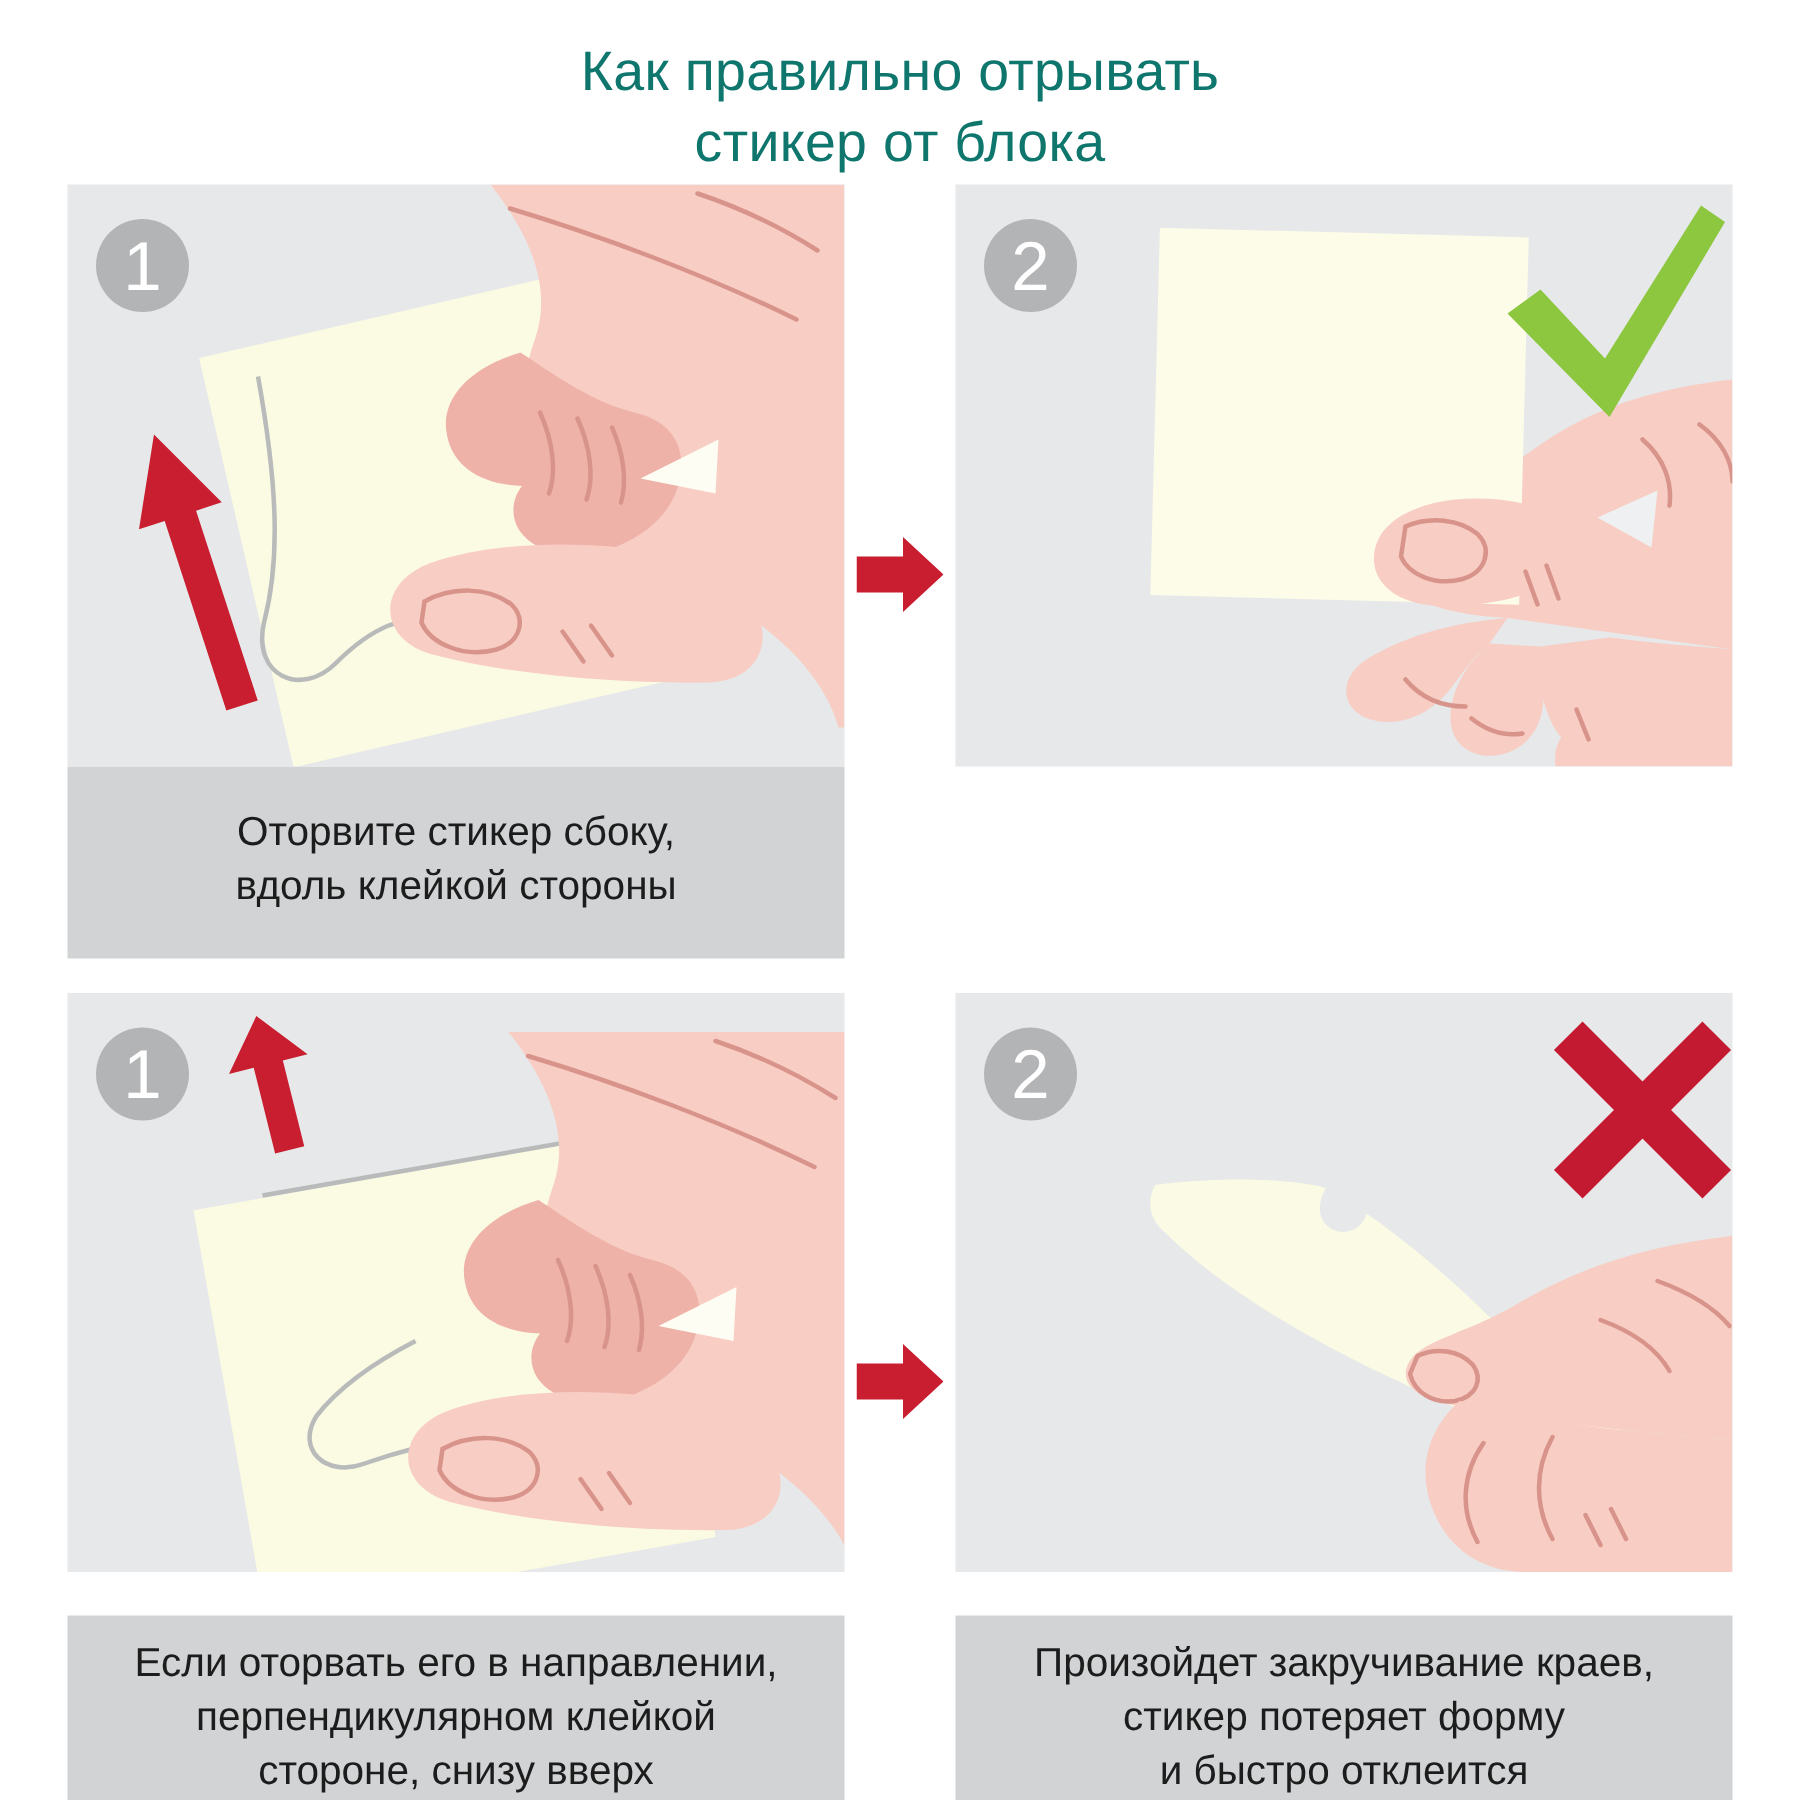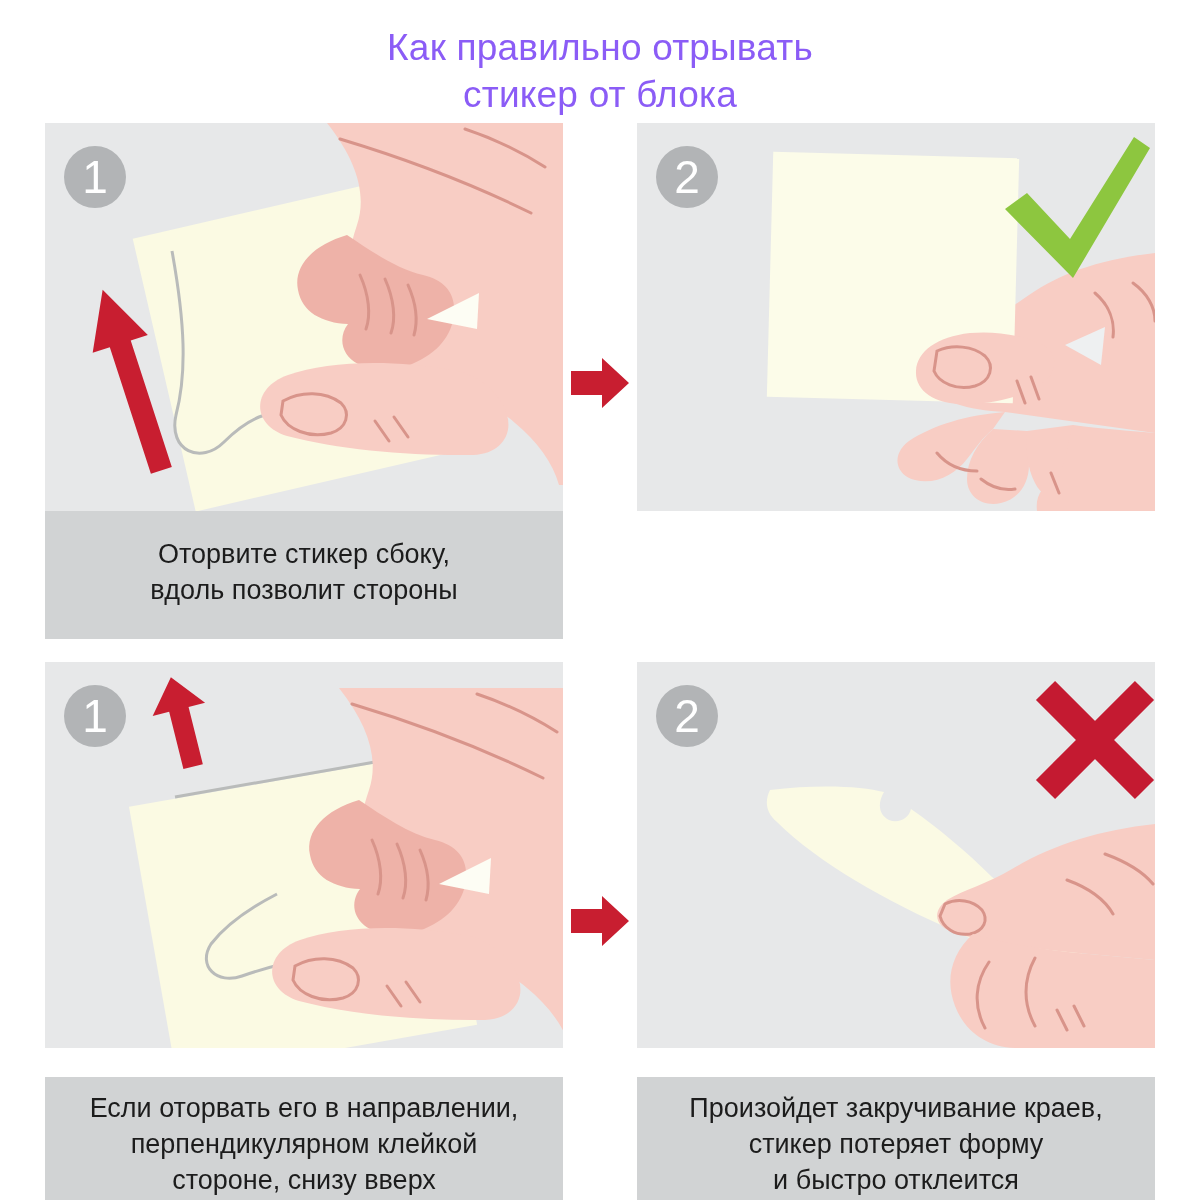--- a/index.html
+++ b/index.html
@@ -2,21 +2,21 @@
 <html><head>
 <meta charset="utf-8">
 <style>
   html,body{margin:0;padding:0;background:#ffffff;}
   .page{
     position:relative;width:1200px;height:1200px;background:#ffffff;
     font-family:"Liberation Sans", sans-serif;overflow:hidden;
   }
   .title{
     position:absolute;left:0;top:24px;width:1200px;
-    text-align:center;font-size:37px;line-height:1.28;color:#8b5cf6;
+    text-align:center;font-size:37px;line-height:1.28;color:#0f766e;
     white-space:pre-line;letter-spacing:0.2px;
   }
   .panel{position:absolute;width:518px;}
   .panel .art-area{position:relative;width:518px;background:#e7e8e9;overflow:hidden;}
   .panel .art{display:block;width:518px;height:100%;}
   .row-top .art-area{height:388px;}
   .row-bot .art-area{height:386px;}
   .caption{
     width:518px;background:#d1d3d4;display:flex;align-items:center;justify-content:center;
     text-align:center;font-size:27px;line-height:1.33;color:#1c1c1c;white-space:pre-line;
@@ -61,21 +61,21 @@
           <path d="M408,247 C345,236 283,238 243,252 C206,265 206,302 242,313 C295,327 367,333 428,332 C455,331 468,312 462,292 C456,272 436,252 408,247 Z" fill="#f8cdc4"></path>
           <path d="M238,278 C256,268 280,268 296,280 C306,290 302,305 286,310 C264,316 242,306 236,292 Z" fill="none" stroke="#d8948a" stroke-width="3"></path>
           <path d="M330,298 L344,318 M349,294 L363,314" stroke="#d8948a" stroke-width="3" stroke-linecap="round" fill="none"></path>
           <path d="M315,152 C324,172 326,192 321,206 M340,156 C349,176 351,196 346,210 M363,162 C371,180 373,198 369,212" stroke="#d8948a" stroke-width="3" stroke-linecap="round" fill="none"></path>
           <path d="M295,16 C355,34 425,60 486,90 M420,6 C450,16 478,30 500,44" stroke="#d8948a" stroke-width="3" stroke-linecap="round" fill="none"></path>
         </g>
       </svg>
       <div class="badge">1</div>
     </div>
     <div class="caption">Оторвите стикер сбоку,
-вдоль позволит стороны</div>
+вдоль клейкой стороны</div>
   </div>
 
   <div class="panel row-top p2">
     <div class="art-area">
       <svg class="art" viewBox="0 0 518 388">
         <g>
           <path d="M518,130 C464,136 424,150 392,172 C362,193 336,209 312,221 C292,231 284,246 292,261 C302,279 330,287 368,289 L518,310 Z" fill="#f8cdc4"></path>
           <path d="M368,289 C330,292 296,302 272,318 C254,331 258,352 278,357 C298,362 318,352 330,336 C338,326 346,314 356,306 Z" fill="#f8cdc4"></path>
           <path d="M356,306 C340,320 330,338 330,356 C330,374 346,384 364,380 C382,376 392,360 392,342 C392,330 390,318 390,308 Z" fill="#f8cdc4"></path>
           <path d="M390,308 C388,326 390,344 398,360 C406,376 424,382 438,374 C452,366 456,348 450,332 C446,320 440,310 436,302 Z" fill="#f8cdc4"></path>

